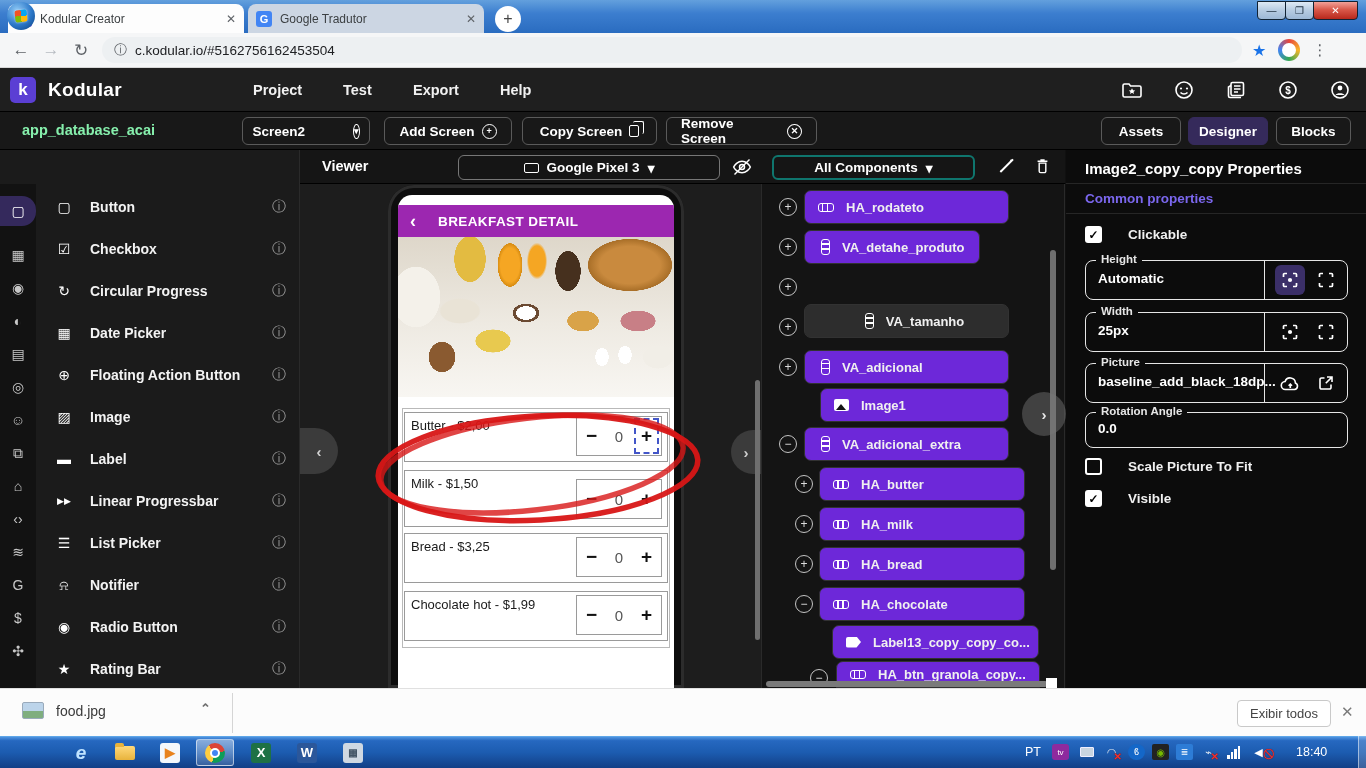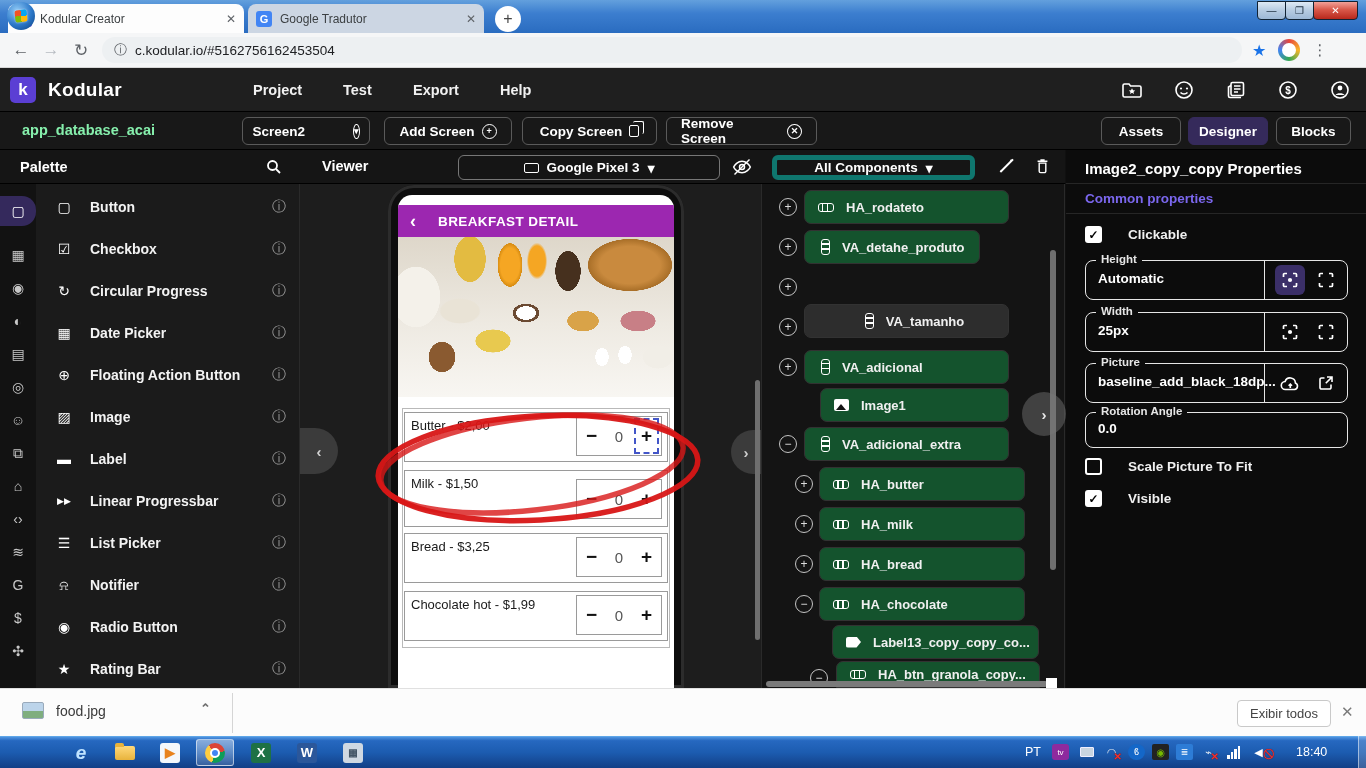--- a/index.html
+++ b/index.html
@@ -116,23 +116,23 @@
   .plus-sel { outline:2px dashed #4356c8; outline-offset:5px; }
   .handle { background:#3b3b3b; color:#cfcfcf; display:flex; align-items:center; justify-content:center;
     font-size:15px; font-weight:bold; }
   .h-left { left:0px; top:278px; width:38px; height:46px; border-radius:0 23px 23px 0; }
   .h-right { right:0px; top:280px; width:30px; height:44px; border-radius:22px 0 0 22px; }
   .vscroll { position:absolute; background:#6f6f6f; border-radius:3px; }
 
   
   .tree { left:762px; top:150px; width:303px; height:538px; background:#141414; border-right:1px solid #2a2a2a; }
   .tree-head { left:0; top:0; width:303px; height:34px; background:#151515; border-bottom:1px solid #000; }
-  .cmp-dd { left:10px; top:5px; width:203px; height:25px; border:5px solid #0f766e; border-radius:6px; color:#fff;
+  .cmp-dd { left:10px; top:5px; width:203px; height:25px; border:2px solid #0f766e; border-radius:6px; color:#fff;
     display:flex; align-items:center; justify-content:center; gap:8px; font-size:13.5px; font-weight:bold; }
-  .titem { position:absolute; height:34px; background:#14532d; border:1px solid #323232; border-radius:7px;
+  .titem { position:absolute; height:34px; background:#6d28d9; border:1px solid #323232; border-radius:7px;
     display:flex; align-items:center; }
   .titem.sel { background:#2d2d2d; }
   .titem .tlabel { color:#f0f0f0; font-size:13px; font-weight:bold; margin-left:12px; white-space:nowrap; overflow:hidden; }
   .expander { position:absolute; width:18px; height:18px; border:1.5px solid #c4c4c4; border-radius:50%;
     color:#ddd; font-size:12px; display:flex; align-items:center; justify-content:center; line-height:1; }
   .expander:empty { visibility:hidden; }
   .ic-ha { width:16px; height:9px; border:1.5px solid #fff; border-radius:3px; margin-left:13px; flex:none;
     background:linear-gradient(90deg,transparent 3px,#fff 3px 4.5px,transparent 4.5px 8px,#fff 8px 9.5px,transparent 9.5px); }
   .ic-va { width:9px; height:16px; border:1.5px solid #fff; border-radius:3px; margin-left:16px; flex:none;
     background:linear-gradient(180deg,transparent 3px,#fff 3px 4.5px,transparent 4.5px 8px,#fff 8px 9.5px,transparent 9.5px); }
@@ -308,29 +308,20 @@
     </div>
     <div class="kd-btn filled" style="left:1188px; width:80px;">
       <span>Designer</span>
     </div>
     <div class="kd-btn" style="left:1276px; width:75px;">
       <span>Blocks</span>
     </div>
   </div>
 
   <div class="abs palette">
-    <div class="abs pal-head">
-      <span class="pal-title">Palette</span>
-      <span style="margin-right:18px;">
-        <svg class="lineic" width="16" height="16" viewBox="0 0 16 16">
-            <circle cx="6.5" cy="6.5" r="4.5" fill="none" stroke="#fff" stroke-width="1.8"></circle>
-            <path d="M10 10l4 4" stroke="#fff" stroke-width="1.8"></path>
-          </svg>
-      </span>
-    </div>
     <div class="abs pal-strip">
       <span class="strip-ic sel" style="top:12px;">▢</span>
       <span class="strip-ic" style="top:58px;">▦</span>
       <span class="strip-ic" style="top:91px;">◉</span>
       <span class="strip-ic" style="top:124px;">◐</span>
       <span class="strip-ic" style="top:157px;">▤</span>
       <span class="strip-ic" style="top:190px;">◎</span>
       <span class="strip-ic" style="top:223px;">☺</span>
       <span class="strip-ic" style="top:256px;">⧉</span>
       <span class="strip-ic" style="top:289px;">⌂</span>

